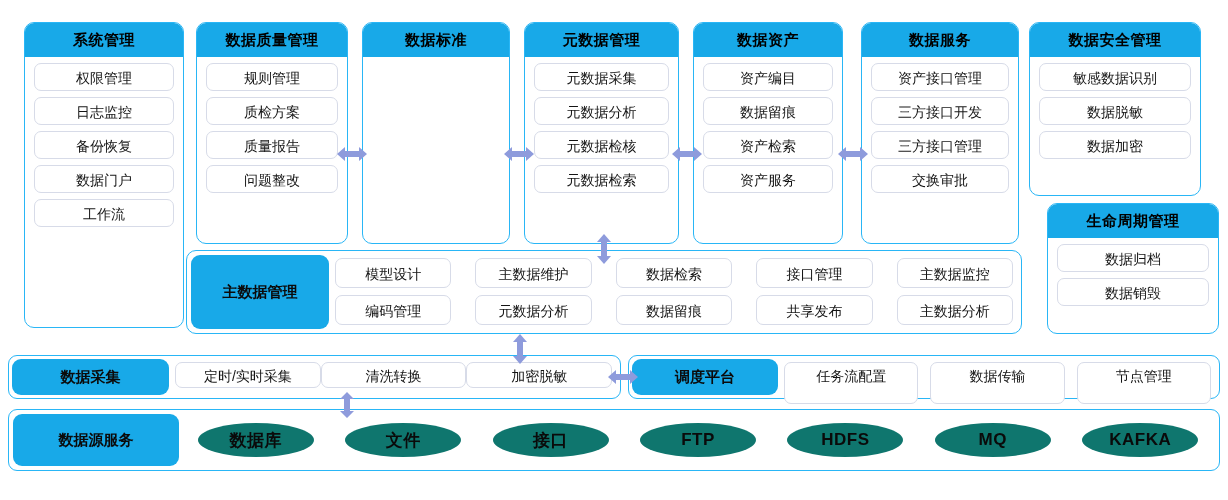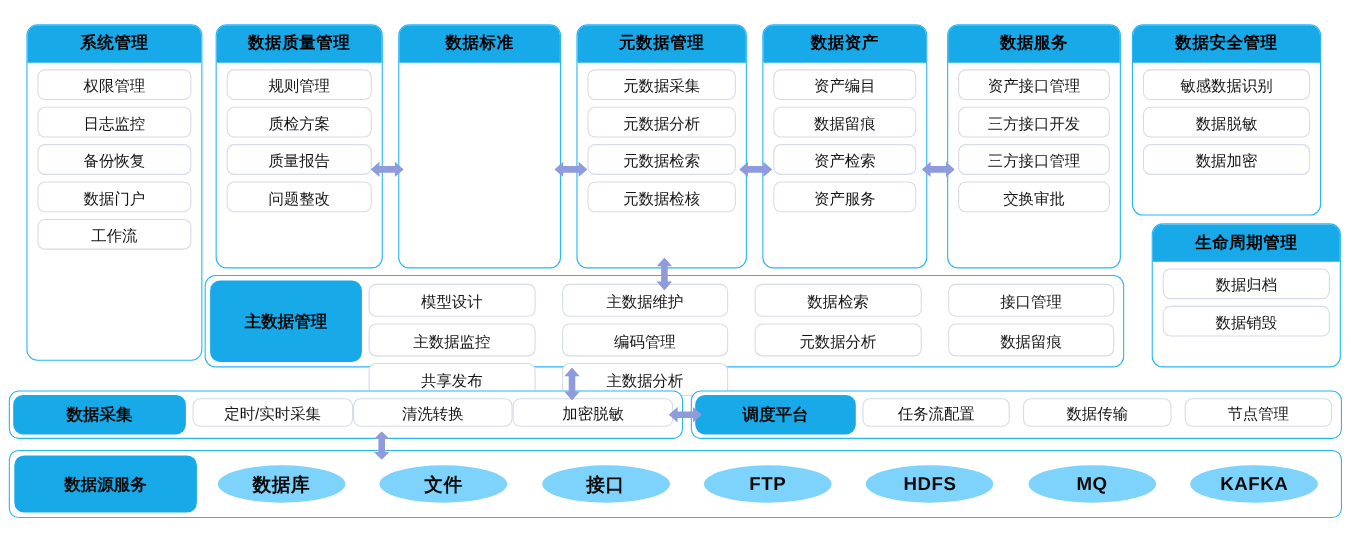--- a/index.html
+++ b/index.html
@@ -59,21 +59,21 @@
   }
   .side-head{
     background:#18a9e8;color:#0b0b0b;font-weight:bold;font-size:15px;
     display:flex;align-items:center;justify-content:center;
     border-radius:9px;
     flex:0 0 auto;
   }
   #master-head{width:138px;margin:4px 6px 4px 4px;}
   #master-grid{
     flex:1;display:grid;
-    grid-template-columns:repeat(4,1fr);
+    grid-template-columns:repeat(5,1fr);
     grid-template-rows:repeat(2,1fr);
     gap:6px 24px;
     padding:7px 8px 7px 0;
   }
   #master-grid .cell{line-height:30px;height:30px;}
 
   
   #collect-panel{
     position:absolute;left:8px;top:355px;width:613px;height:44px;
     border:1.5px solid #29b6f6;border-radius:9px;background:#fff;
@@ -83,35 +83,35 @@
   #collect-items{flex:1;display:flex;padding:6px 8px 6px 0;}
   #collect-items .cell{flex:1;line-height:26px;height:26px;}
 
   #schedule-panel{
     position:absolute;left:628px;top:355px;width:592px;height:44px;
     border:1.5px solid #29b6f6;border-radius:9px;background:#fff;
     box-sizing:border-box;display:flex;align-items:stretch;
   }
   #schedule-head{width:146px;margin:3px 6px 3px 3px;font-size:15px;}
   #schedule-items{flex:1;display:flex;gap:12px;padding:6px 8px 6px 0;}
-  #schedule-items .cell{flex:1;line-height:26px;height:26px;}
+  #schedule-items .cell{flex:1;line-height:26px;height:42px;}
 
   
   #datasource-panel{
     position:absolute;left:8px;top:409px;width:1212px;height:62px;
     border:1.5px solid #29b6f6;border-radius:9px;background:#fff;
     box-sizing:border-box;display:flex;align-items:stretch;
   }
   #datasource-head{width:166px;margin:4px 8px 4px 4px;font-size:15px;}
   #datasource-items{
     flex:1;display:flex;align-items:center;justify-content:space-around;
     padding:0 10px 0 0;gap:10px;
   }
   .pill{
-    background:#7dd3fc;
+    background:#0f766e;
     color:#0a0a0a;
     font-weight:bold;
     font-size:17px;
     border-radius:50%/50%;
     width:116px;height:34px;
     display:flex;align-items:center;justify-content:center;
     letter-spacing:.5px;
   }
 
   
@@ -151,22 +151,22 @@
 
   <div class="panel" id="col-2" style="left:362px;top:22px;width:148px;height:222px;">
     <div class="panel-head">数据标准</div>
   </div>
 
   <div class="panel" id="col-3" style="left:524px;top:22px;width:155px;height:222px;">
     <div class="panel-head">元数据管理</div>
     <div class="panel-body">
       <div class="cell">元数据采集</div>
       <div class="cell">元数据分析</div>
+      <div class="cell">元数据检核</div>
       <div class="cell">元数据检索</div>
-      <div class="cell">元数据检核</div>
     </div>
   </div>
 
   <div class="panel" id="col-4" style="left:693px;top:22px;width:150px;height:222px;">
     <div class="panel-head">数据资产</div>
     <div class="panel-body">
       <div class="cell">资产编目</div>
       <div class="cell">数据留痕</div>
       <div class="cell">资产检索</div>
       <div class="cell">资产服务</div>

